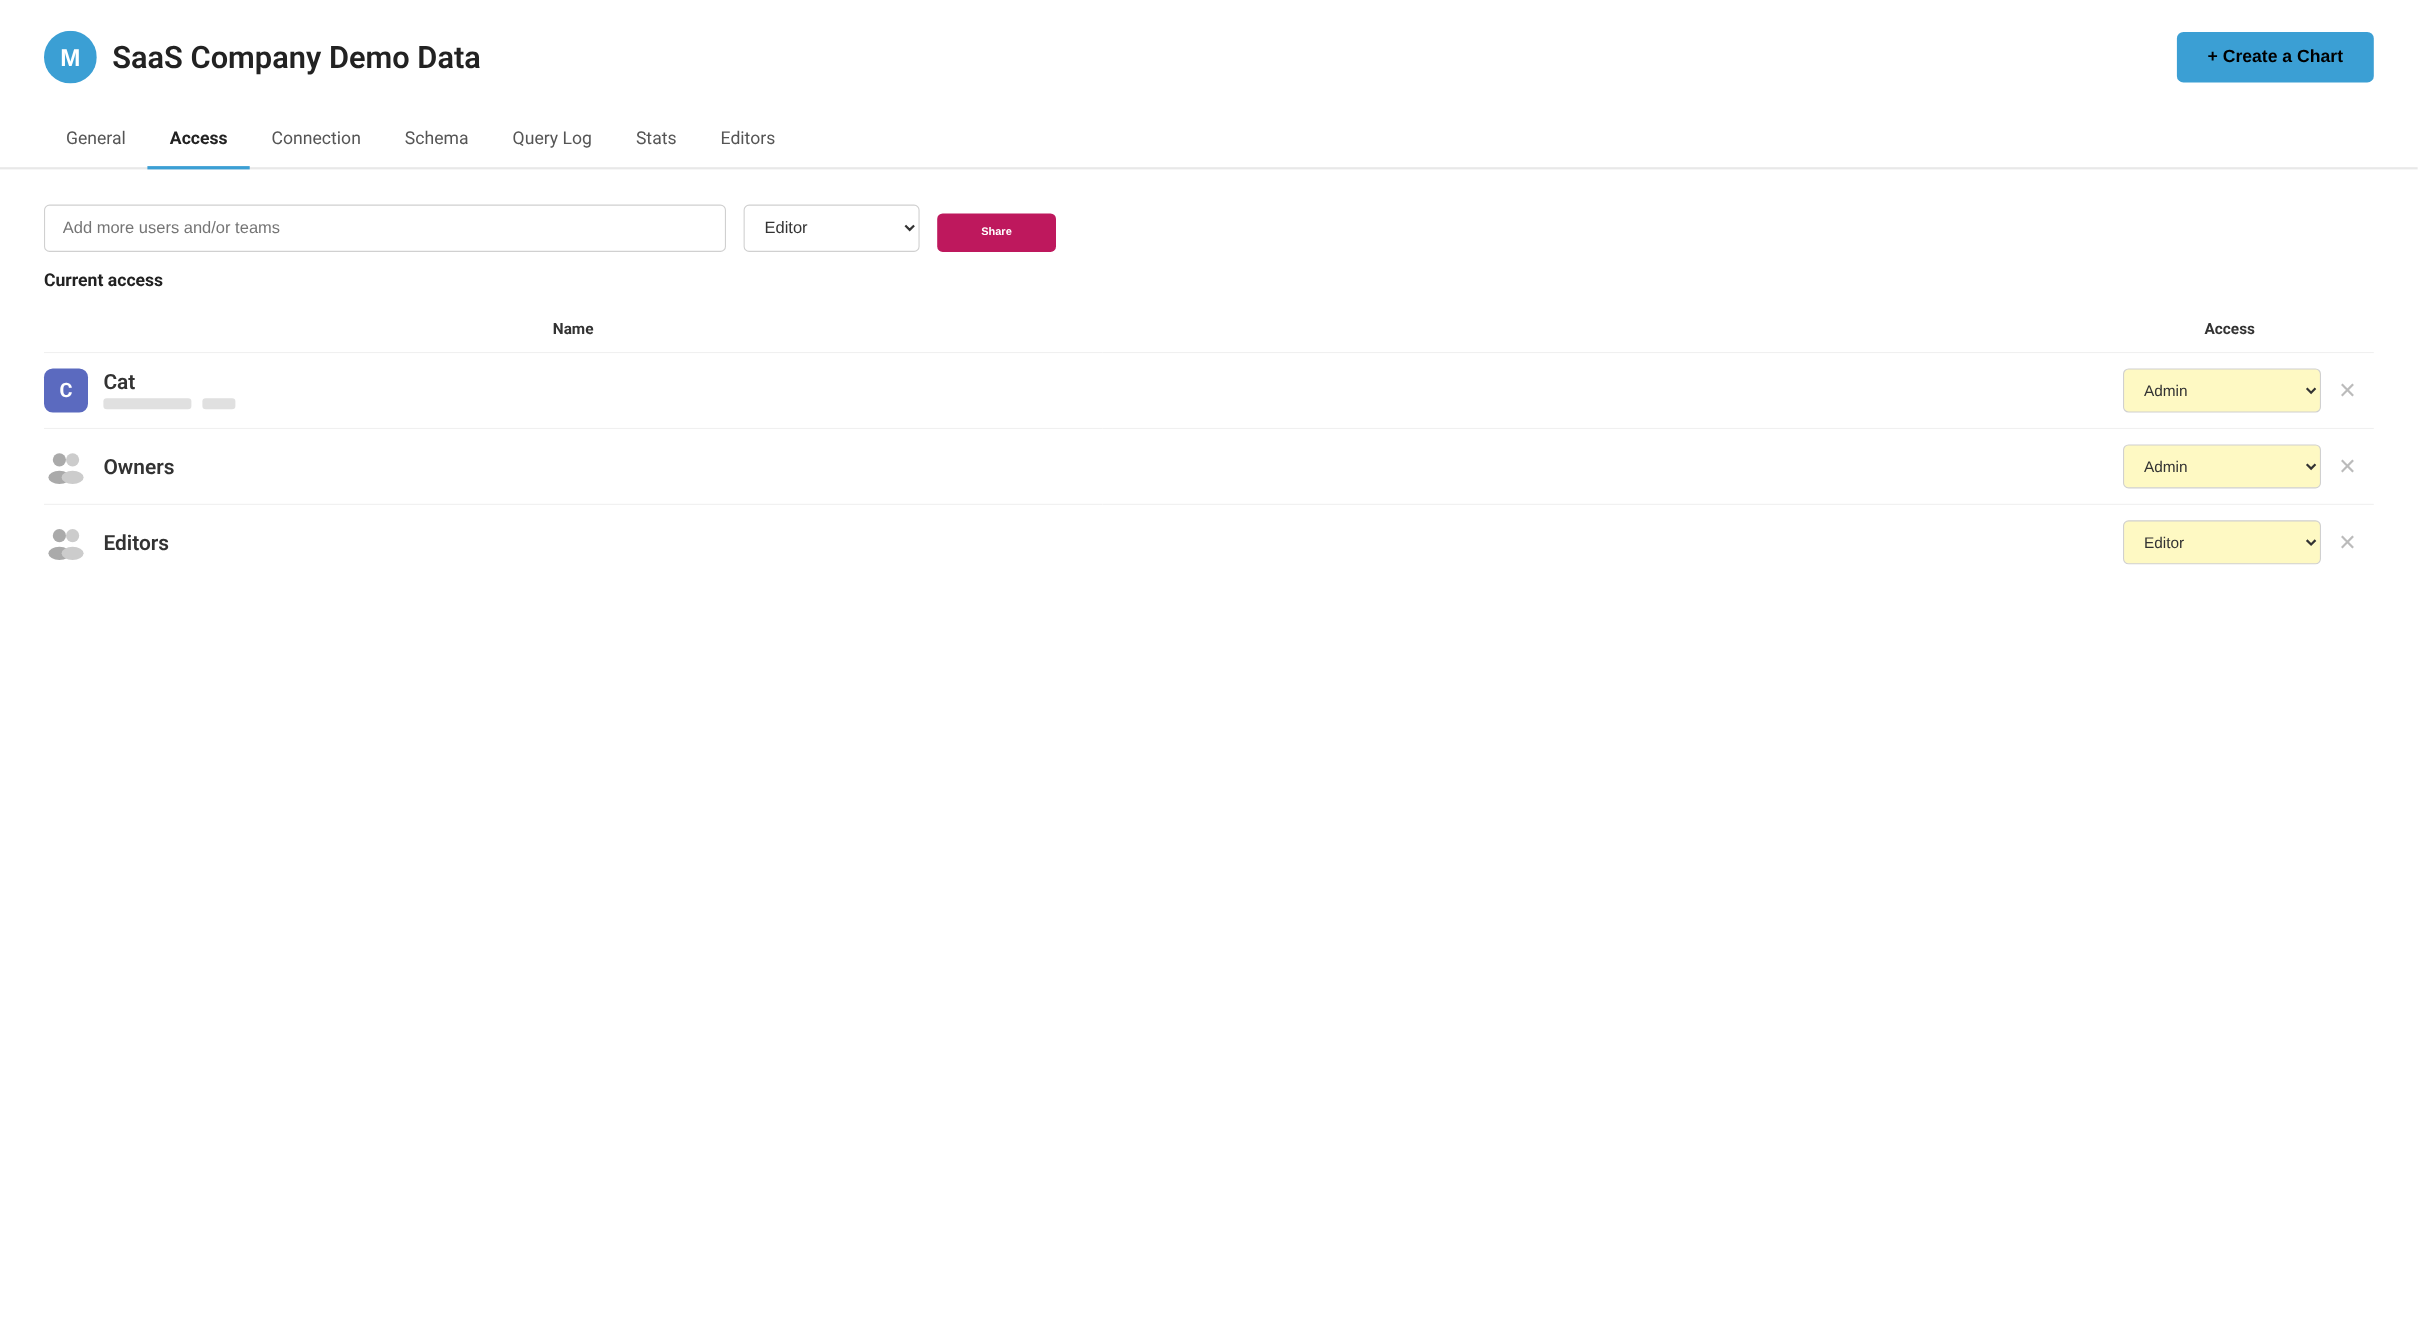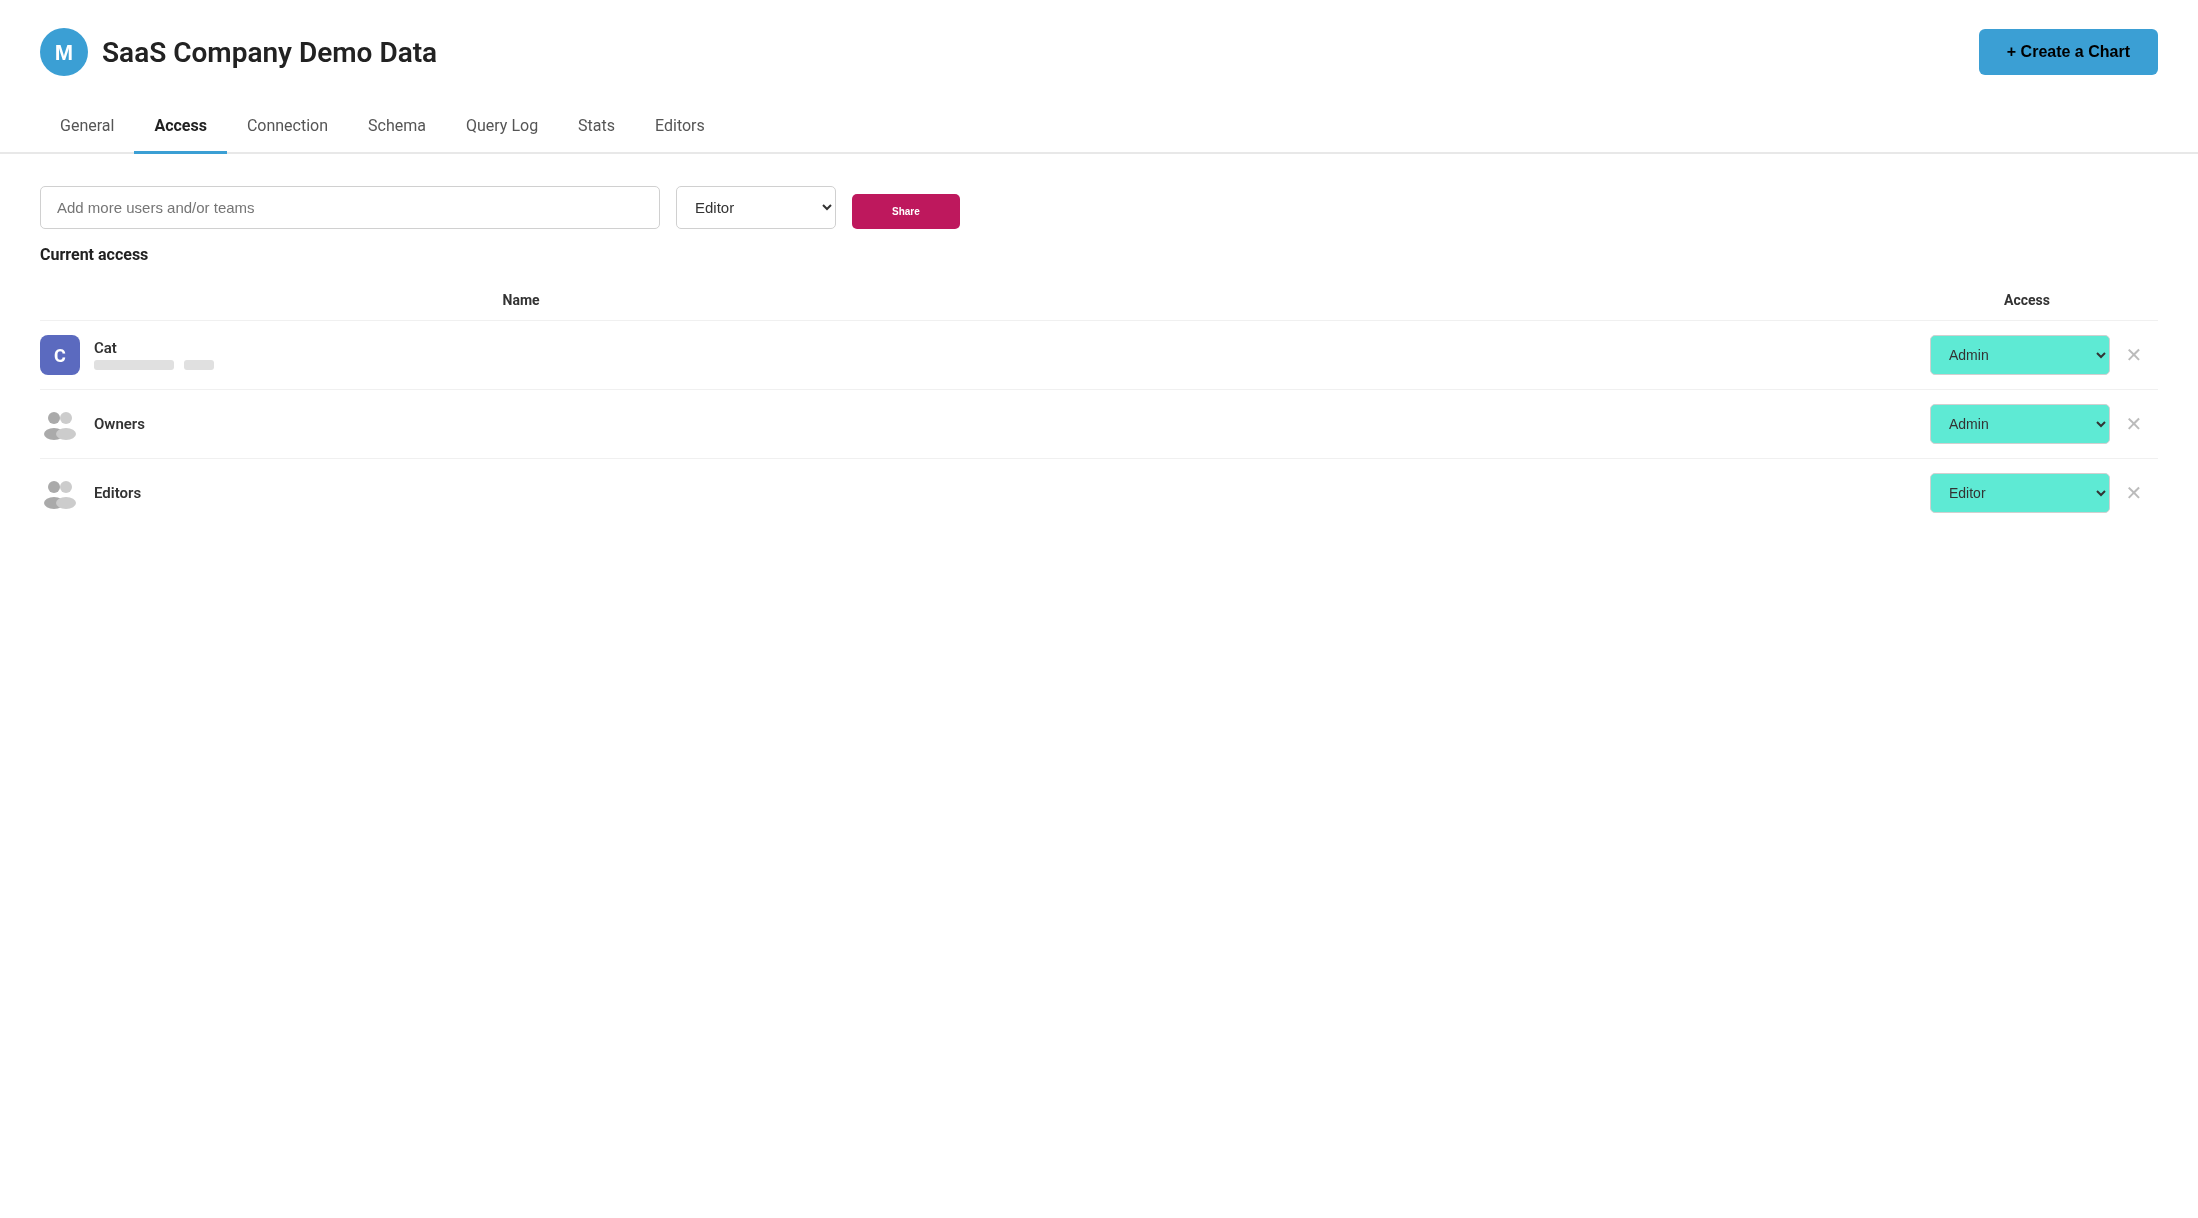--- a/index.html
+++ b/index.html
@@ -217,39 +217,39 @@
       flex-shrink: 0;
     }
     .avatar.team {
       background: transparent;
     }
     .user-info {
       display: flex;
       flex-direction: column;
     }
     .user-name {
-      font-size: 15px;
+      font-size: 19px;
       font-weight: 600;
       color: #333;
     }
     .user-email {
       font-size: 13px;
       color: #bbb;
     }
     .access-td {
       min-width: 200px;
       max-width: 220px;
     }
     .access-select {
       padding: 10px 36px 10px 14px;
       border: 1px solid #d0d0d0;
       border-radius: 5px;
       font-size: 14px;
       color: #333;
-      background: #5eead4;
+      background: #fef9c3;
       appearance: auto;
       cursor: pointer;
       width: 180px;
     }
     .remove-td {
       width: 48px;
       text-align: center;
     }
     .remove-btn {
       background: none;

